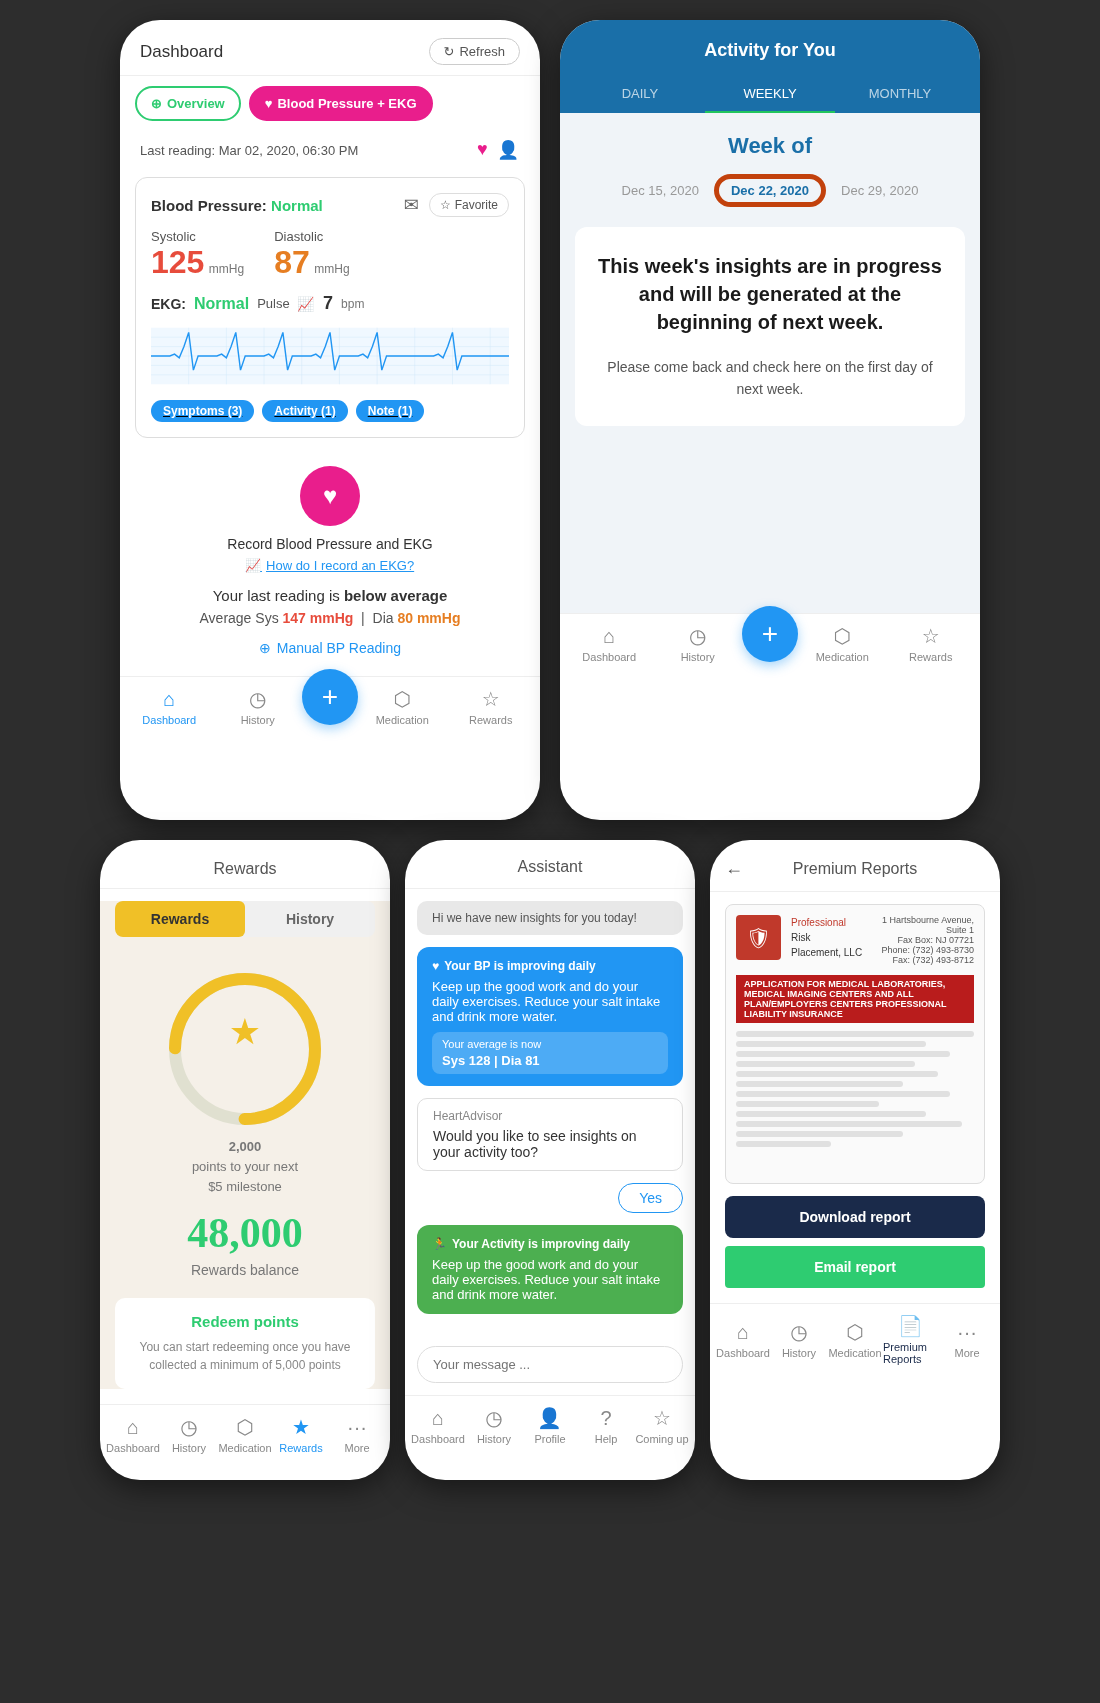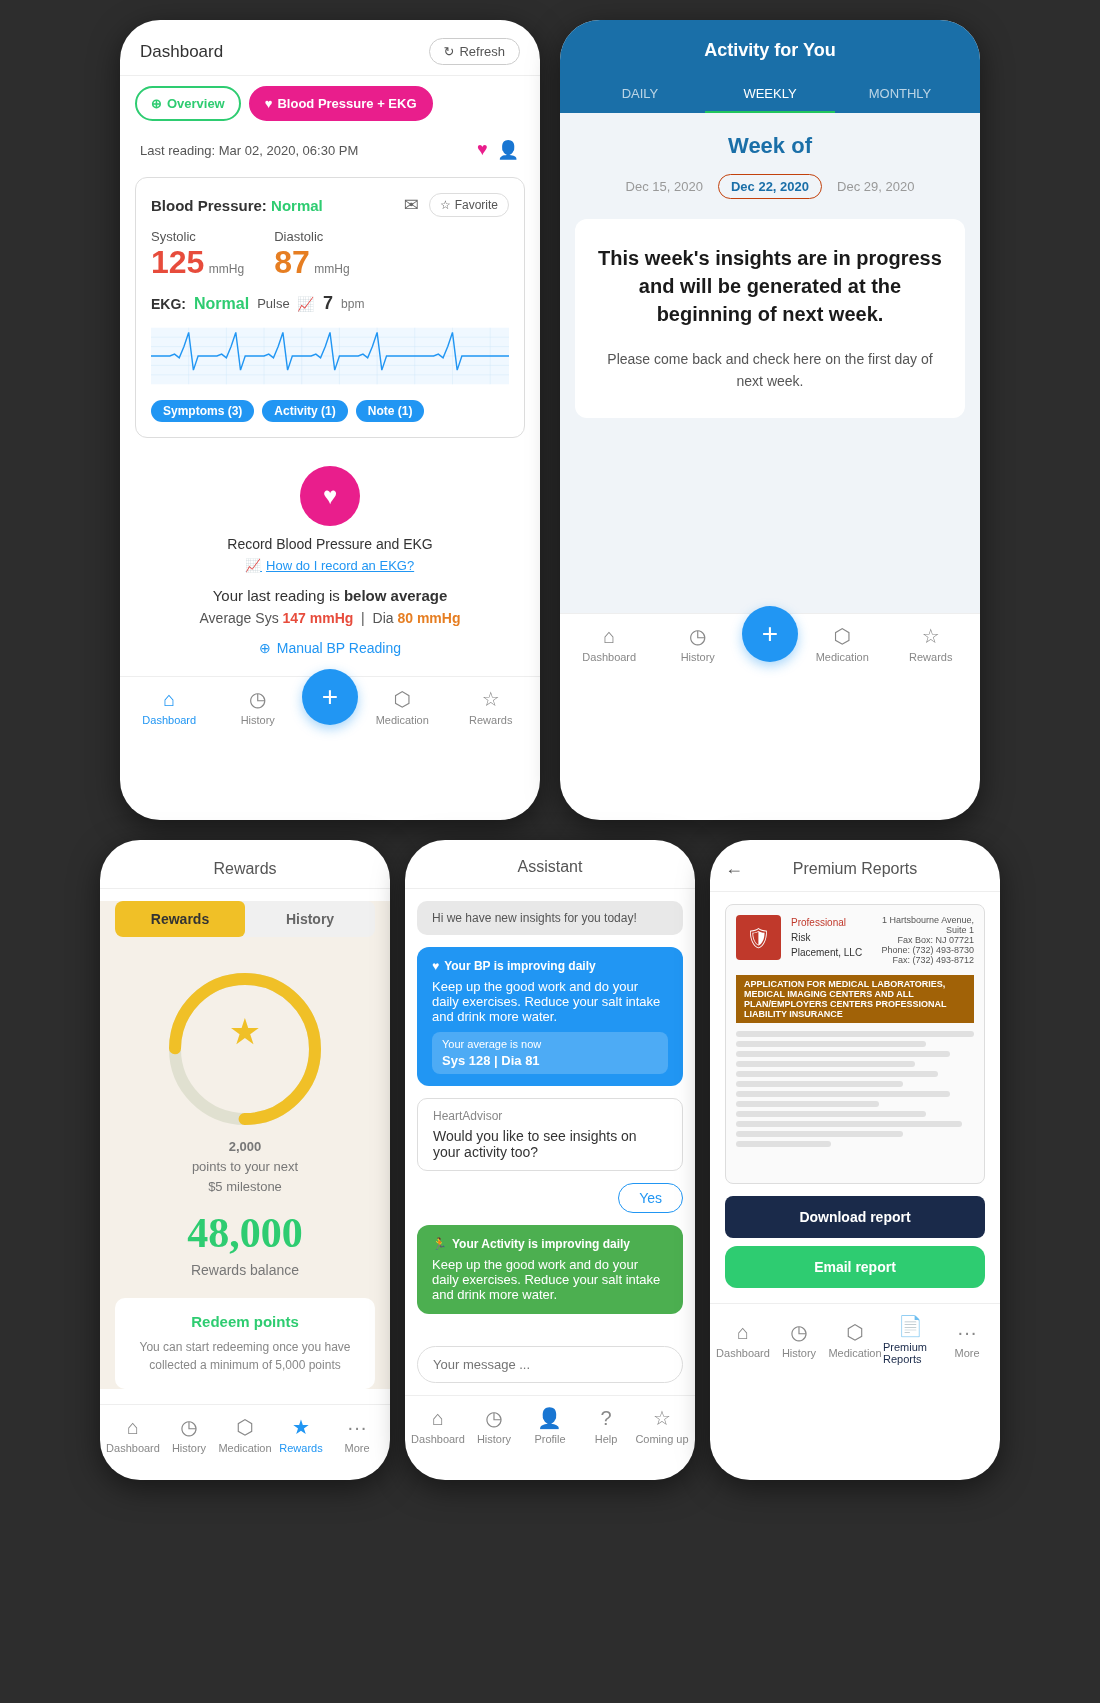--- a/index.html
+++ b/index.html
@@ -184,20 +184,21 @@
     .ekg-wave {
       width: 100%;
       height: 60px;
       margin-bottom: 10px;
     }
 
     .tag-row {
       display: flex;
       gap: 8px;
       flex-wrap: wrap;
+      text-decoration: underline;
     }
 
     .tag {
       background: #2196f3;
       color: white;
       border-radius: 20px;
       padding: 4px 12px;
       font-size: 12px;
       font-weight: 600;
     }
@@ -352,21 +353,21 @@
     }
 
     .week-option {
       font-size: 13px;
       color: #999;
       cursor: pointer;
     }
 
     .week-option.active {
       color: #1a6fa8;
-      border: 1px solid #c2410c;
+      border: 5px solid #c2410c;
       border-radius: 20px;
       padding: 4px 12px;
       font-weight: 600;
     }
 
     .insights-card {
       background: white;
       border-radius: 12px;
       padding: 25px 20px;
       text-align: center;
@@ -666,21 +667,21 @@
       font-weight: 600;
       cursor: pointer;
     }
 
     .email-btn {
       margin: 0 15px 15px;
       background: #2ecc71;
       color: white;
       text-align: center;
       padding: 13px;
-      border-radius: 12px;
+      border-radius: 4px;
       font-size: 14px;
       font-weight: 600;
       cursor: pointer;
     }
 
     .premium-nav .nav-item.active { color: #1a2a4a; }
 
     .pulse-icon { color: #2196f3; font-size: 14px; }
   </style>
 </head>
@@ -1023,21 +1024,21 @@
           <div>Placement, LLC</div>
         </div>
         <div style="flex:1; text-align:right; font-size:9px; color:#555;">
           1 Hartsbourne Avenue, Suite 1<br>
           Fax Box: NJ 07721<br>
           Phone: (732) 493-8730<br>
           Fax: (732) 493-8712
         </div>
       </div>
       <div class="report-lines">
-        <div style="background:#a16207; color:white; font-size:9px; padding:4px 8px; font-weight:700; margin-bottom:4px;">
+        <div style="background:#b91c1c; color:white; font-size:9px; padding:4px 8px; font-weight:700; margin-bottom:4px;">
           APPLICATION FOR MEDICAL LABORATORIES, MEDICAL IMAGING CENTERS AND ALL PLAN/EMPLOYERS CENTERS PROFESSIONAL LIABILITY INSURANCE
         </div>
         <div class="report-line" style="width:100%;"></div>
         <div class="report-line" style="width:80%;"></div>
         <div class="report-line" style="width:90%;"></div>
         <div class="report-line" style="width:75%;"></div>
         <div class="report-line" style="width:85%;"></div>
         <div class="report-line" style="width:70%;"></div>
         <div class="report-line" style="width:90%;"></div>
         <div class="report-line" style="width:60%;"></div>

